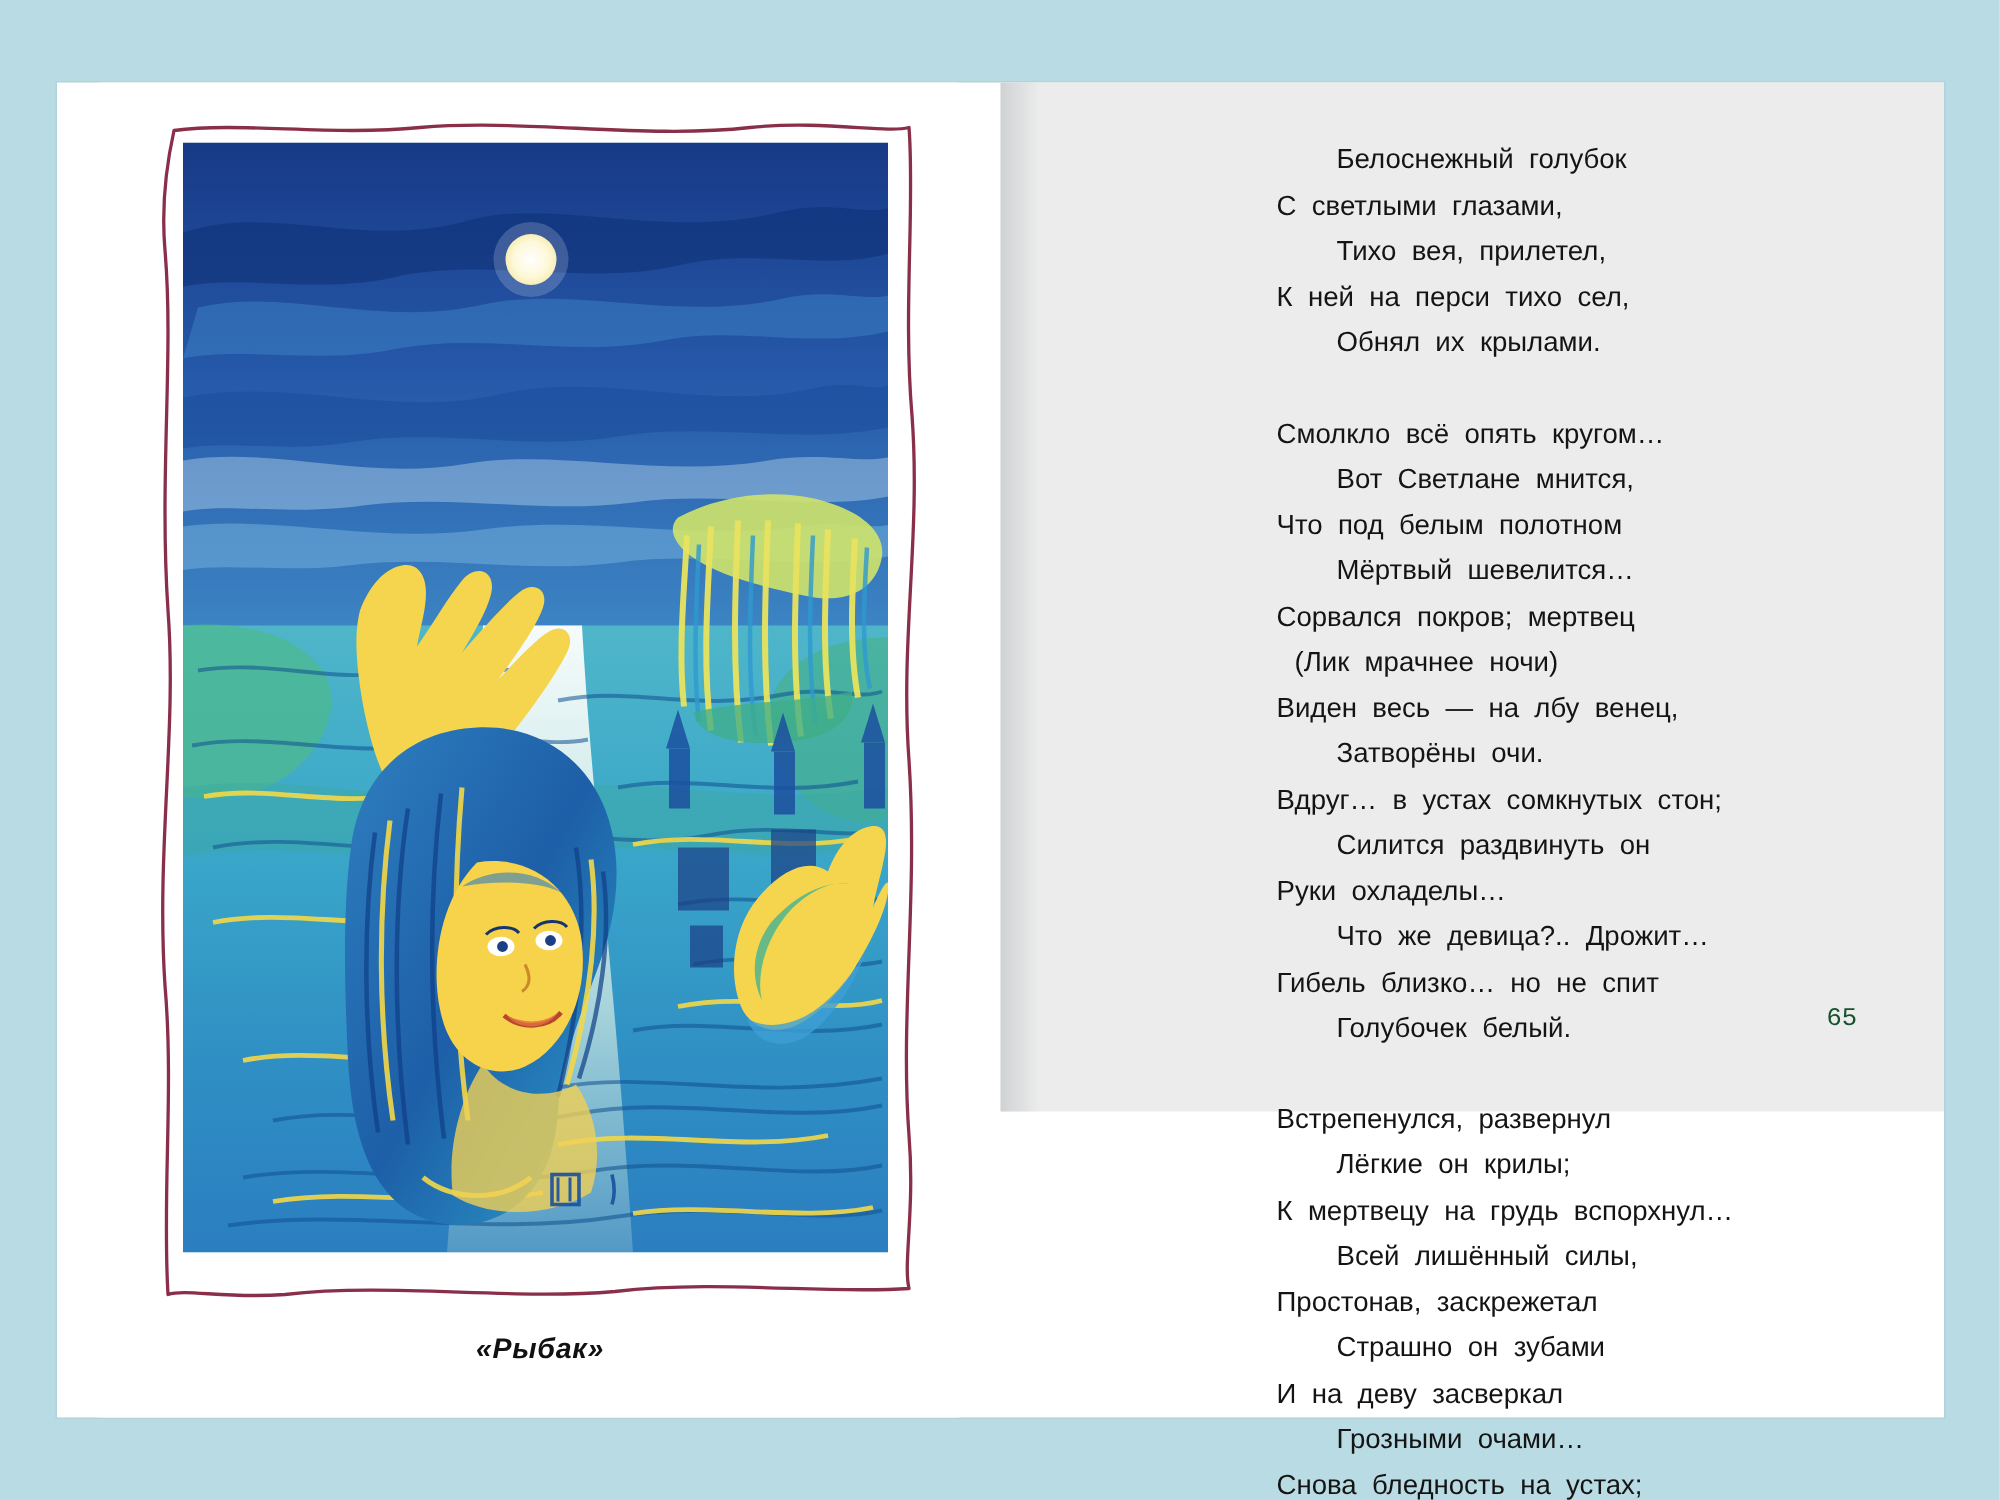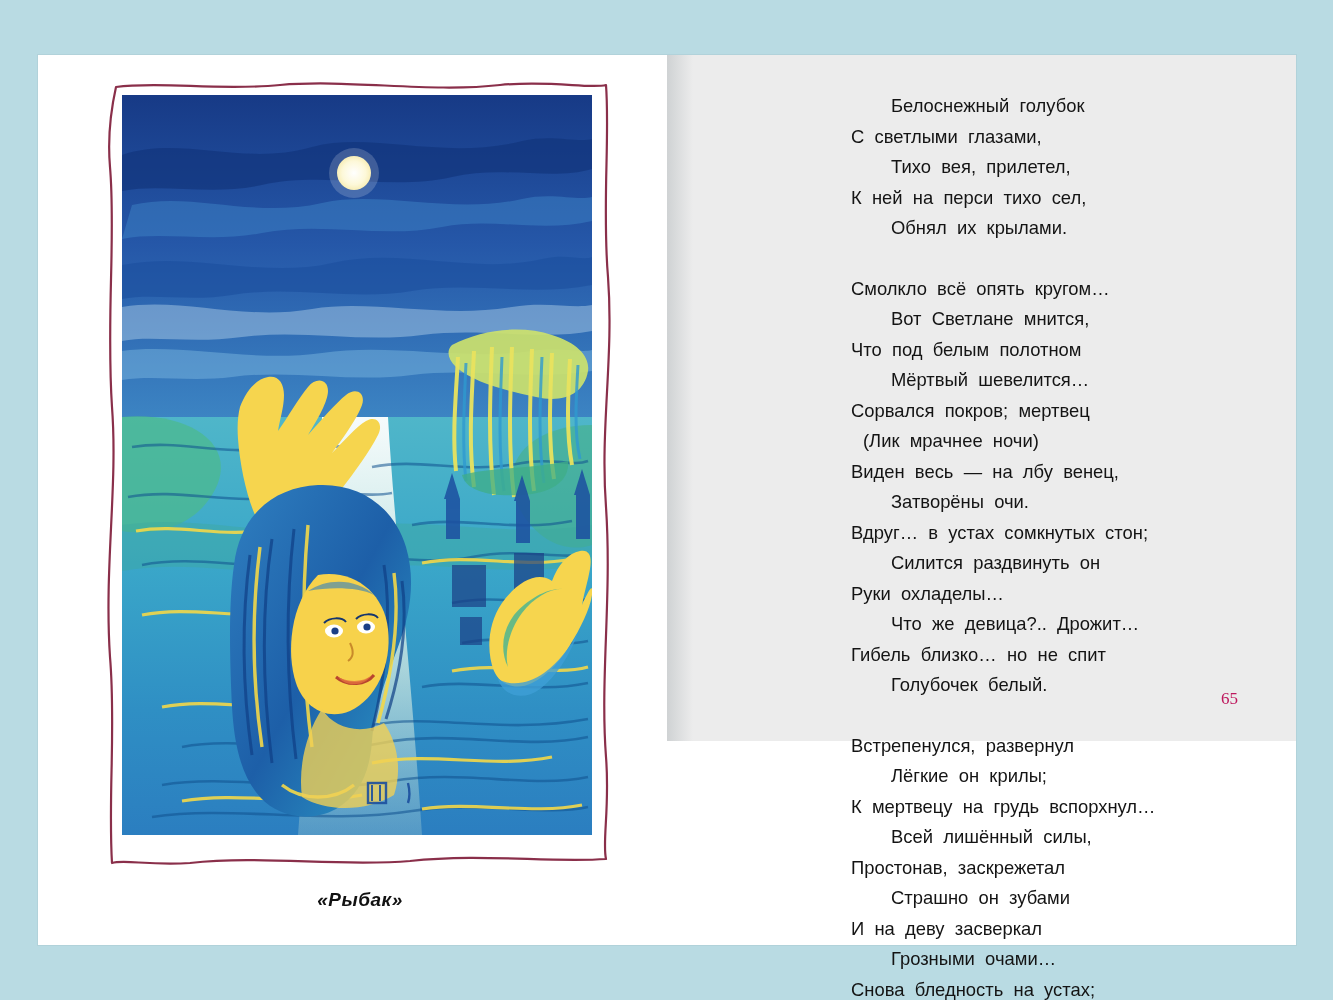--- a/index.html
+++ b/index.html
@@ -105,24 +105,24 @@
     white-space: pre-wrap;
   }
   .stanza { margin: 0 0 30px 0; }
   .stanza .line { white-space: pre; }
   .indent-1 { padding-left: 40px; }
   .indent-2 { padding-left: 12px; }
 
   .folio {
     position: absolute;
     right: 58px;
-    bottom: 32px;
-    font-family: Liberation Serif, serif;
+    bottom: 52px;
+    font-family: Liberation Mono, monospace;
     font-size: 17px;
-    color: #be185d;
+    color: #14532d;
   }
 </style>
 </head>
 <body>
 
 <div id="spread">
 
   <div id="page-left">
 
     <div class="illustration-wrap">

